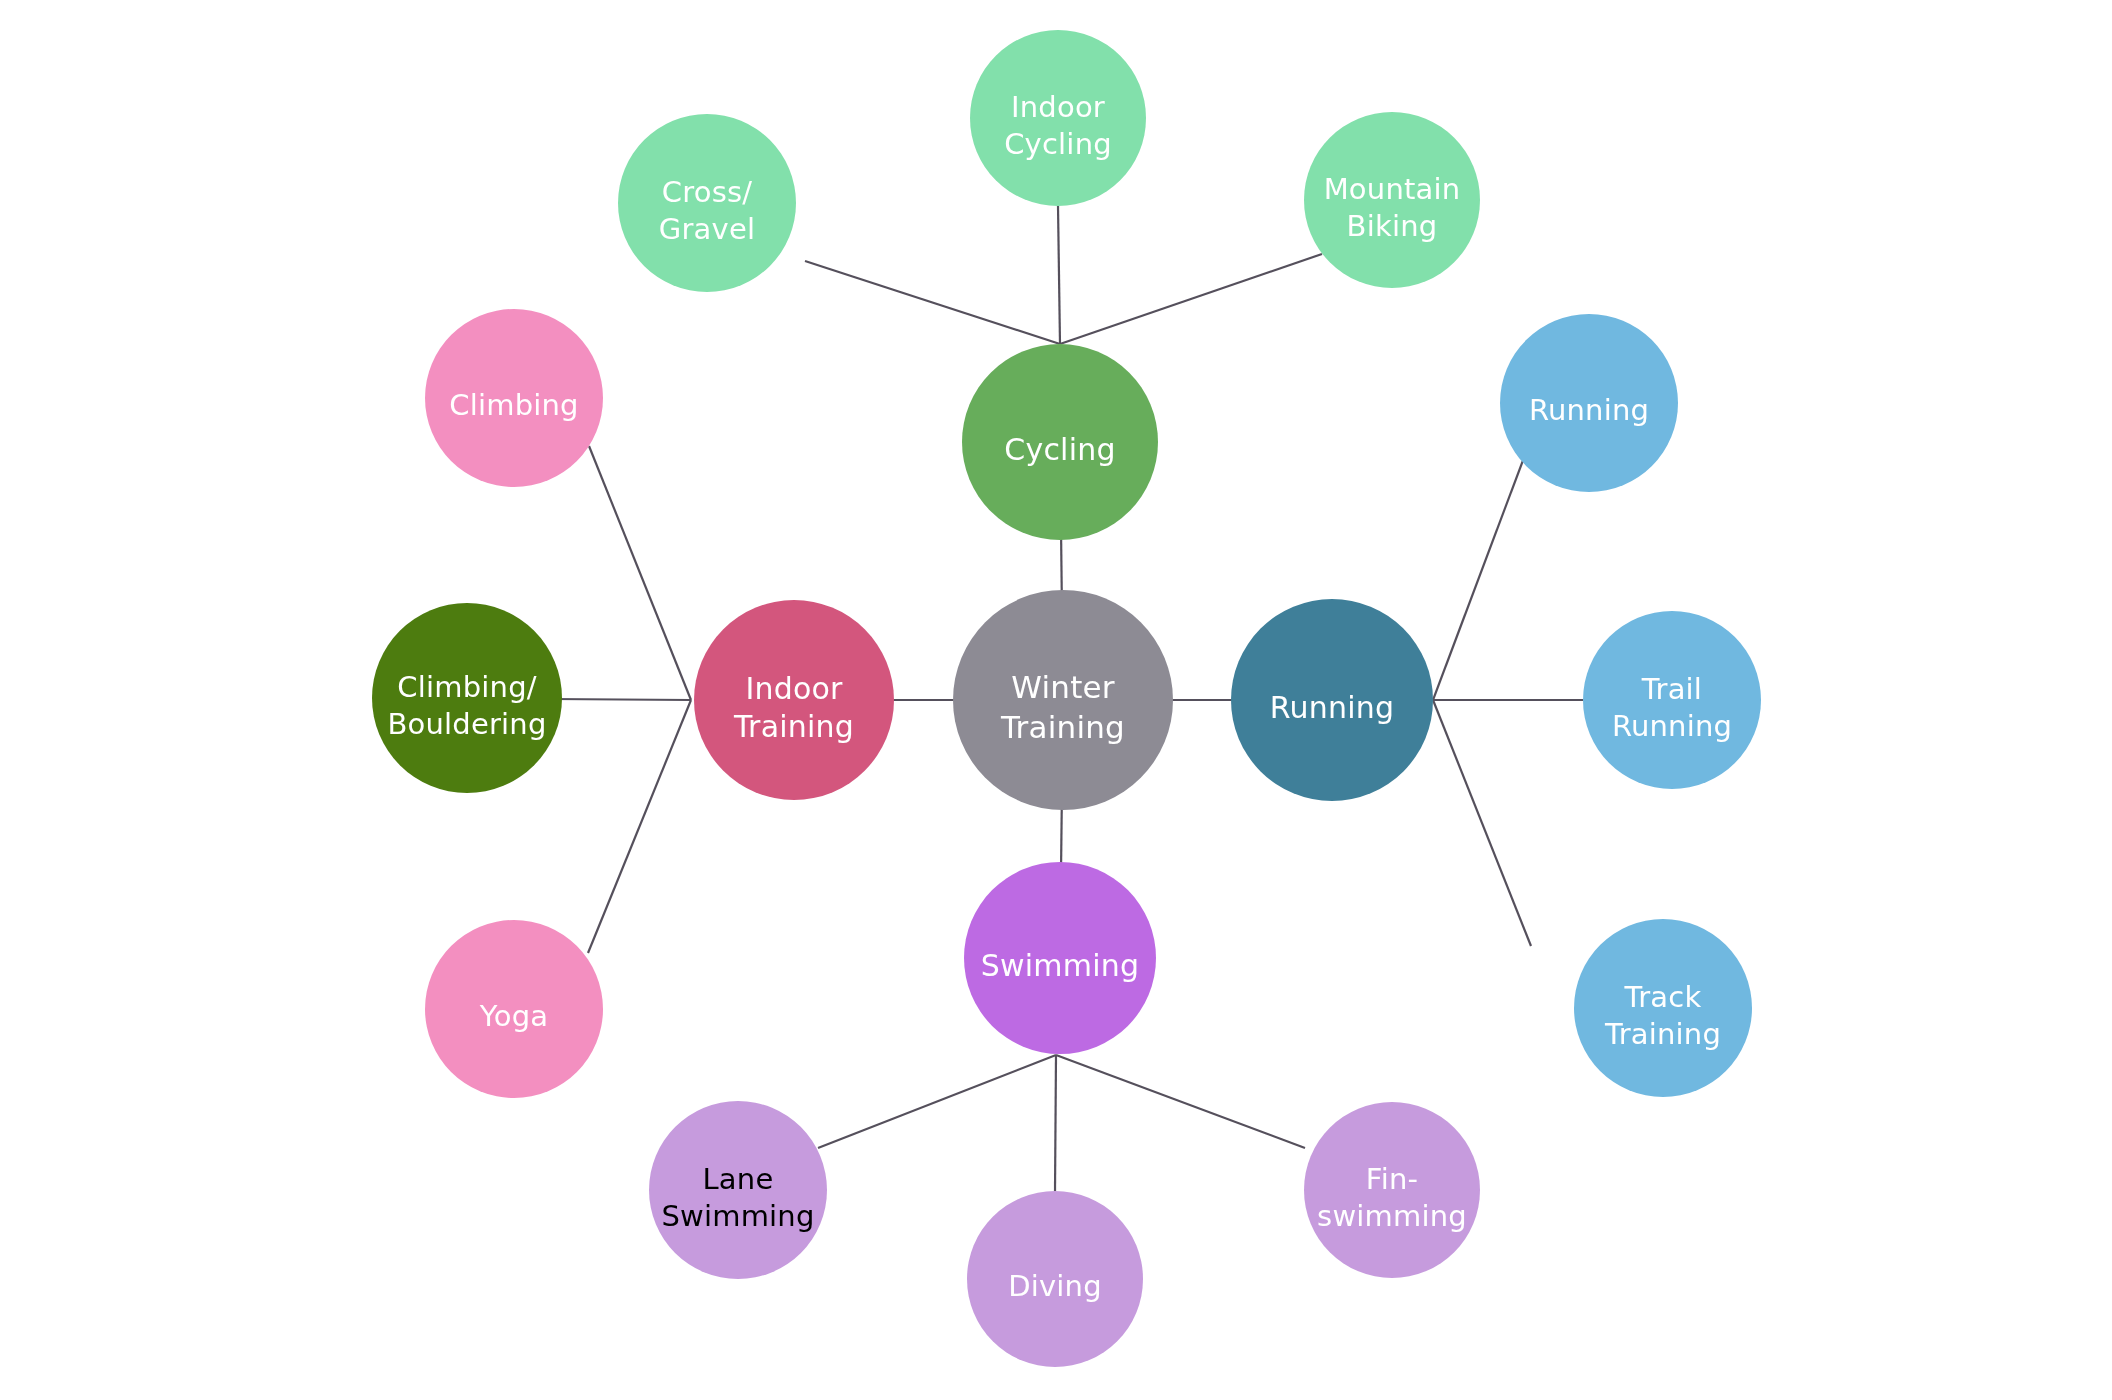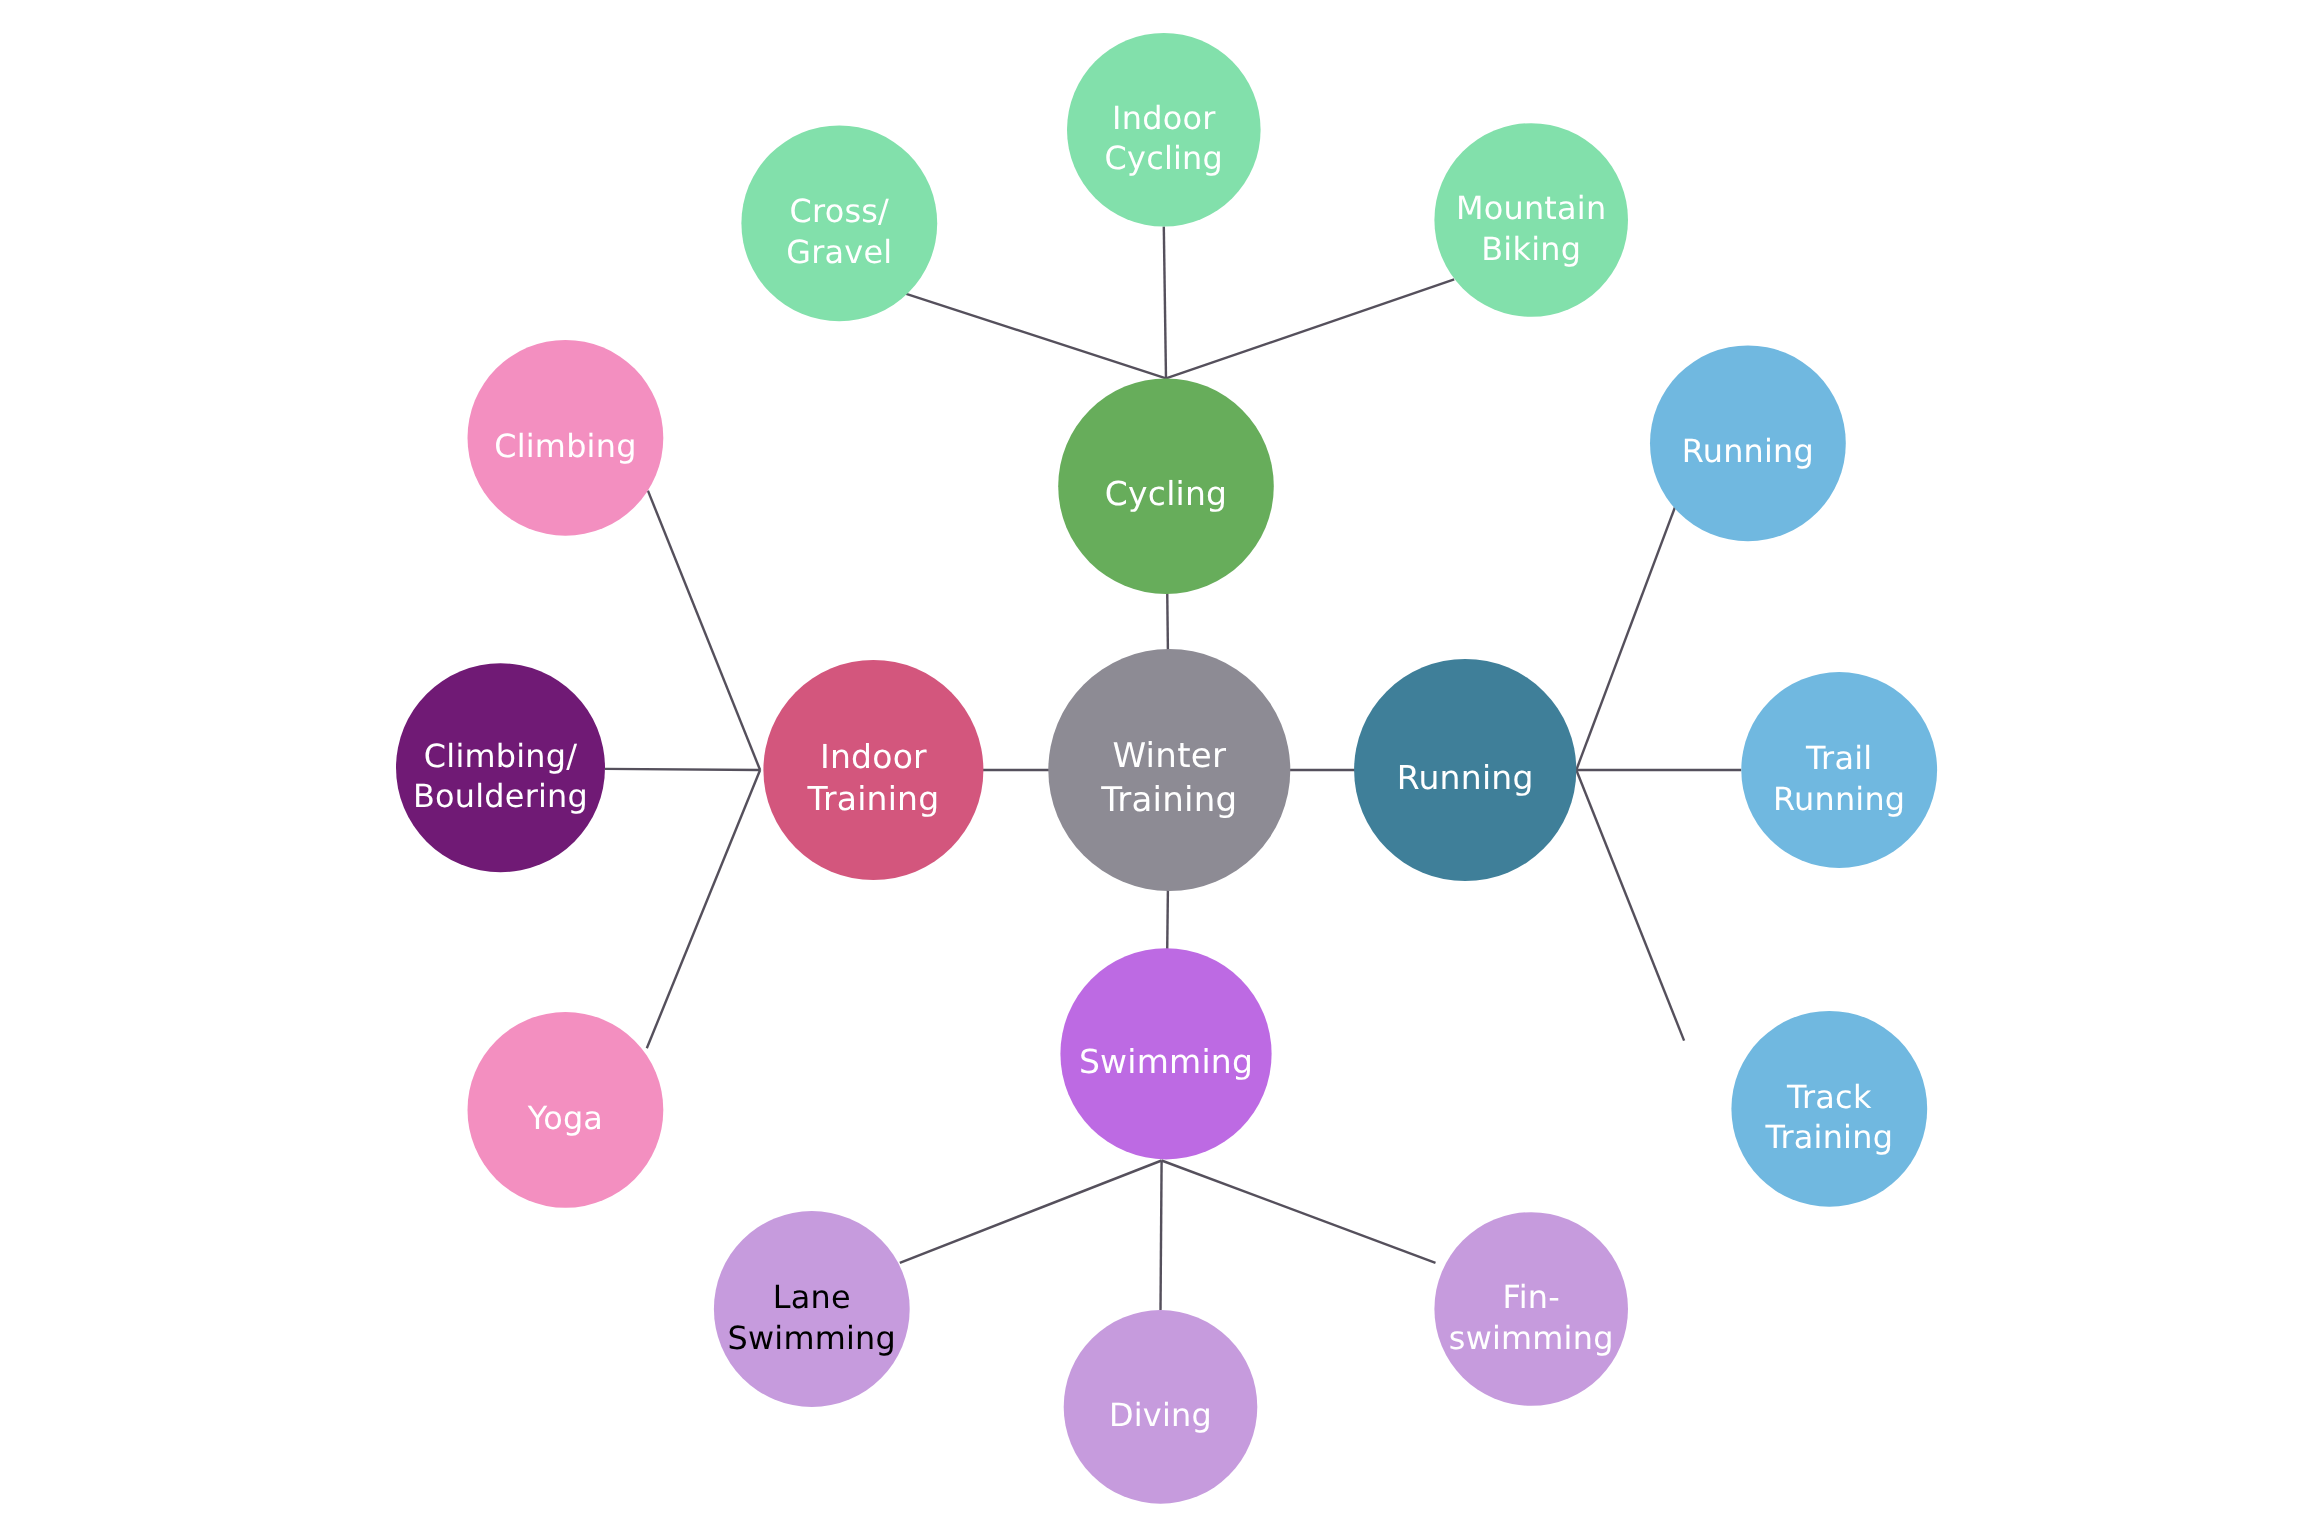--- a/index.html
+++ b/index.html
@@ -59,38 +59,38 @@
       <line x1="1433" y1="700" x2="1583" y2="700" stroke="#55505c" stroke-width="2.2" stroke-linecap="butt"></line>
       <line x1="1433" y1="700" x2="1531" y2="946" stroke="#55505c" stroke-width="2.2" stroke-linecap="butt"></line>
       <line x1="1056" y1="1055" x2="818" y2="1148" stroke="#55505c" stroke-width="2.2" stroke-linecap="butt"></line>
       <line x1="1056" y1="1055" x2="1055" y2="1191" stroke="#55505c" stroke-width="2.2" stroke-linecap="butt"></line>
       <line x1="1056" y1="1055" x2="1305" y2="1148" stroke="#55505c" stroke-width="2.2" stroke-linecap="butt"></line>
       <line x1="691" y1="700" x2="589" y2="446" stroke="#55505c" stroke-width="2.2" stroke-linecap="butt"></line>
       <line x1="691" y1="700" x2="550" y2="699" stroke="#55505c" stroke-width="2.2" stroke-linecap="butt"></line>
       <line x1="691" y1="700" x2="588" y2="953" stroke="#55505c" stroke-width="2.2" stroke-linecap="butt"></line>
     </svg>
   <div id="node-layer">
-      <div class="node" style="left: 674px; top: 114px; width: 178px; height: 178px; background: rgb(130, 224, 171); font-size: 29px; color: rgb(255, 255, 255);"><span class="node-label">Cross/
+      <div class="node" style="left: 618px; top: 114px; width: 178px; height: 178px; background: rgb(130, 224, 171); font-size: 29px; color: rgb(255, 255, 255);"><span class="node-label">Cross/
 Gravel</span></div>
       <div class="node" style="left: 970px; top: 30px; width: 176px; height: 176px; background: rgb(130, 224, 171); font-size: 29px; color: rgb(255, 255, 255);"><span class="node-label">Indoor
 Cycling</span></div>
       <div class="node" style="left: 1304px; top: 112px; width: 176px; height: 176px; background: rgb(130, 224, 171); font-size: 29px; color: rgb(255, 255, 255); justify-content: center;"><span class="node-label">Mountain
 Biking</span></div>
       <div class="node" style="left: 1500px; top: 314px; width: 178px; height: 178px; background: rgb(112, 184, 224); font-size: 29px; color: rgb(255, 255, 255);"><span class="node-label">Running</span></div>
       <div class="node" style="left: 1583px; top: 611px; width: 178px; height: 178px; background: rgb(112, 184, 224); font-size: 29px; color: rgb(255, 255, 255); justify-content: center;"><span class="node-label">Trail
 Running</span></div>
       <div class="node" style="left: 1574px; top: 919px; width: 178px; height: 178px; background: rgb(112, 184, 224); font-size: 29px; color: rgb(255, 255, 255);"><span class="node-label">Track
 Training</span></div>
       <div class="node" style="left: 649px; top: 1101px; width: 178px; height: 178px; background: rgb(198, 155, 221); font-size: 29px; color: #000000;"><span class="node-label">Lane
 Swimming</span></div>
       <div class="node" style="left: 967px; top: 1191px; width: 176px; height: 176px; background: rgb(198, 155, 221); font-size: 29px; color: rgb(255, 255, 255);"><span class="node-label">Diving</span></div>
       <div class="node" style="left: 1304px; top: 1102px; width: 176px; height: 176px; background: rgb(198, 155, 221); font-size: 29px; color: rgb(255, 255, 255);"><span class="node-label">Fin-
 swimming</span></div>
       <div class="node" style="left: 425px; top: 309px; width: 178px; height: 178px; background: rgb(243, 143, 192); font-size: 29px; color: rgb(255, 255, 255);"><span class="node-label">Climbing</span></div>
-      <div class="node" style="left: 360px; top: 603px; width: 190px; height: 190px; background: #701a75; font-size: 29px; color: rgb(255, 255, 255);"><span class="node-label">Climbing/
+      <div class="node" style="left: 372px; top: 603px; width: 190px; height: 190px; background: #4d7c0f; font-size: 29px; color: rgb(255, 255, 255);"><span class="node-label">Climbing/
 Bouldering</span></div>
       <div class="node" style="left: 425px; top: 920px; width: 178px; height: 178px; background: rgb(243, 143, 192); font-size: 29px; color: rgb(255, 255, 255);"><span class="node-label">Yoga</span></div>
       <div class="node" style="left: 962px; top: 344px; width: 196px; height: 196px; background: rgb(103, 173, 91); font-size: 30px; color: rgb(255, 255, 255);"><span class="node-label">Cycling</span></div>
       <div class="node" style="left: 1231px; top: 599px; width: 202px; height: 202px; background: rgb(63, 127, 153); font-size: 30px; color: rgb(255, 255, 255);"><span class="node-label">Running</span></div>
       <div class="node" style="left: 964px; top: 862px; width: 192px; height: 192px; background: rgb(189, 106, 227); font-size: 30px; color: rgb(255, 255, 255);"><span class="node-label">Swimming</span></div>
       <div class="node" style="left: 694px; top: 600px; width: 200px; height: 200px; background: rgb(211, 86, 125); font-size: 30px; color: rgb(255, 255, 255);"><span class="node-label">Indoor
 Training</span></div>
       <div class="node" style="left: 953px; top: 590px; width: 220px; height: 220px; background: rgb(141, 139, 148); font-size: 31px; color: rgb(255, 255, 255); justify-content: center;"><span class="node-label">Winter
 Training</span></div>
     </div>

